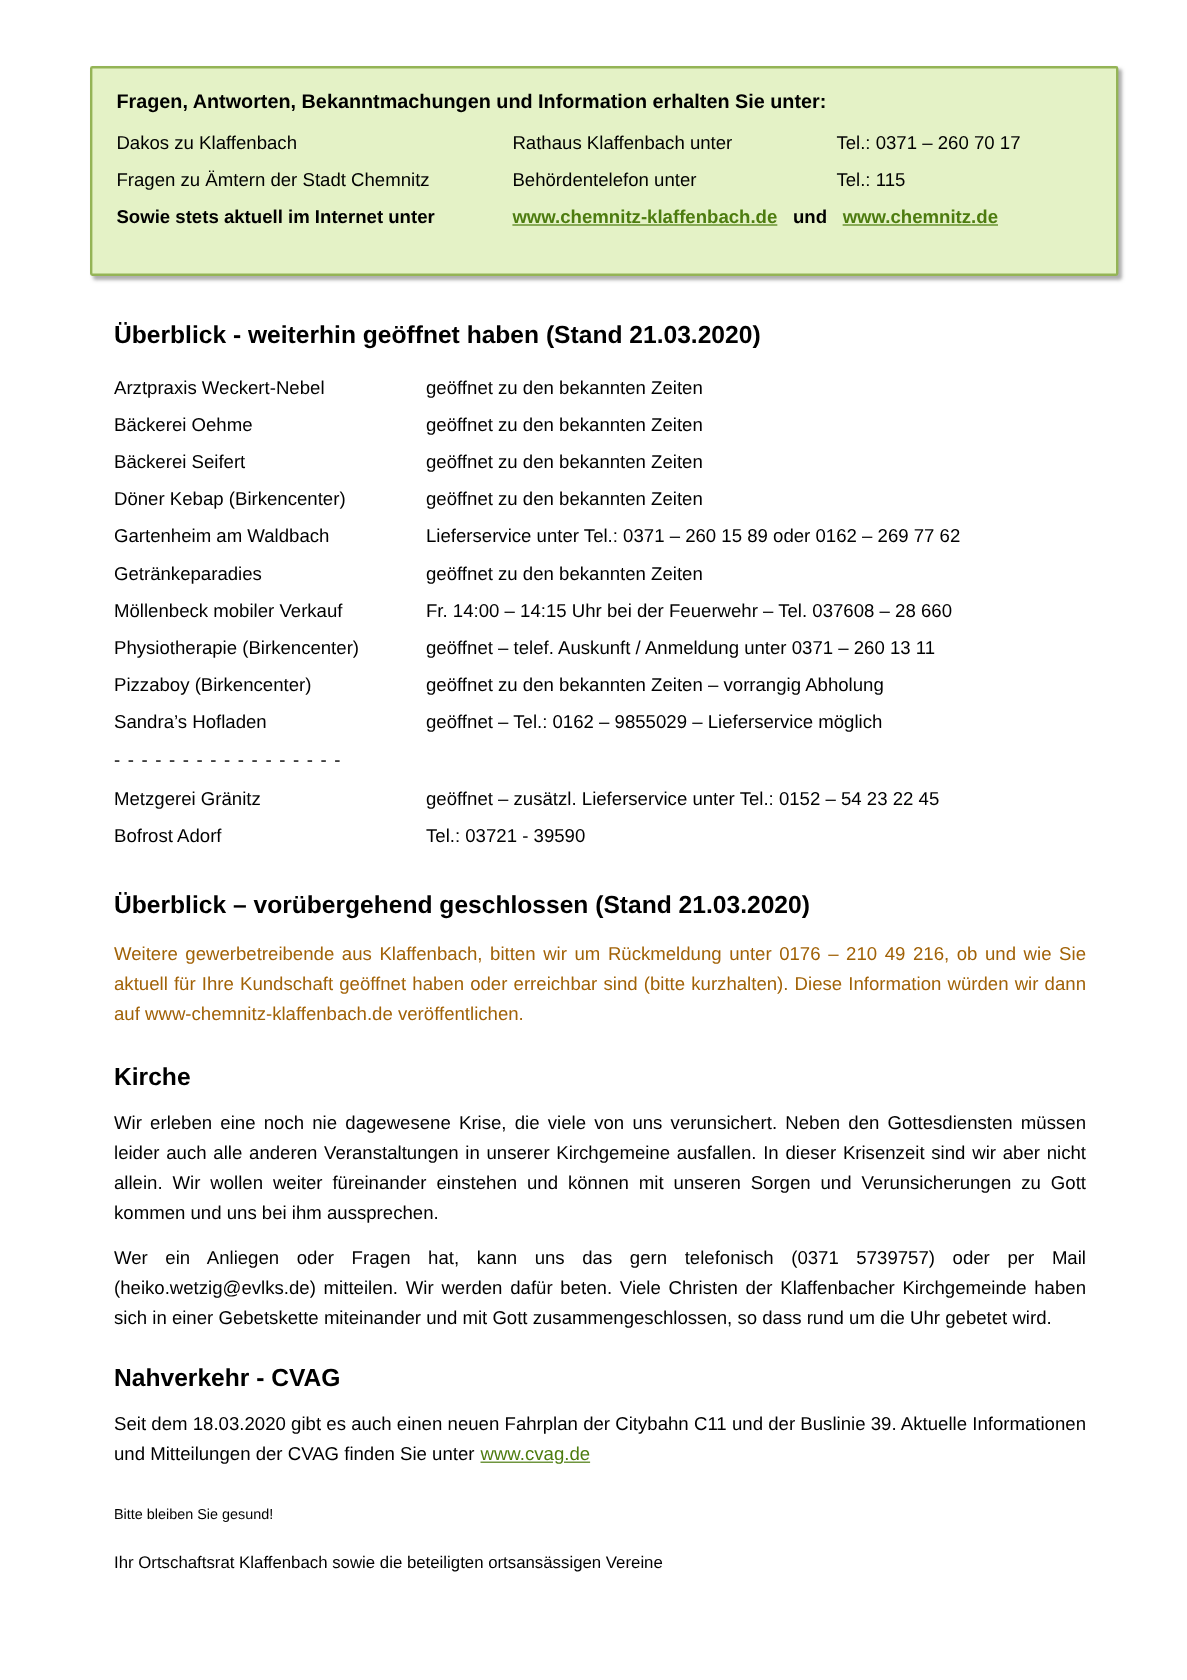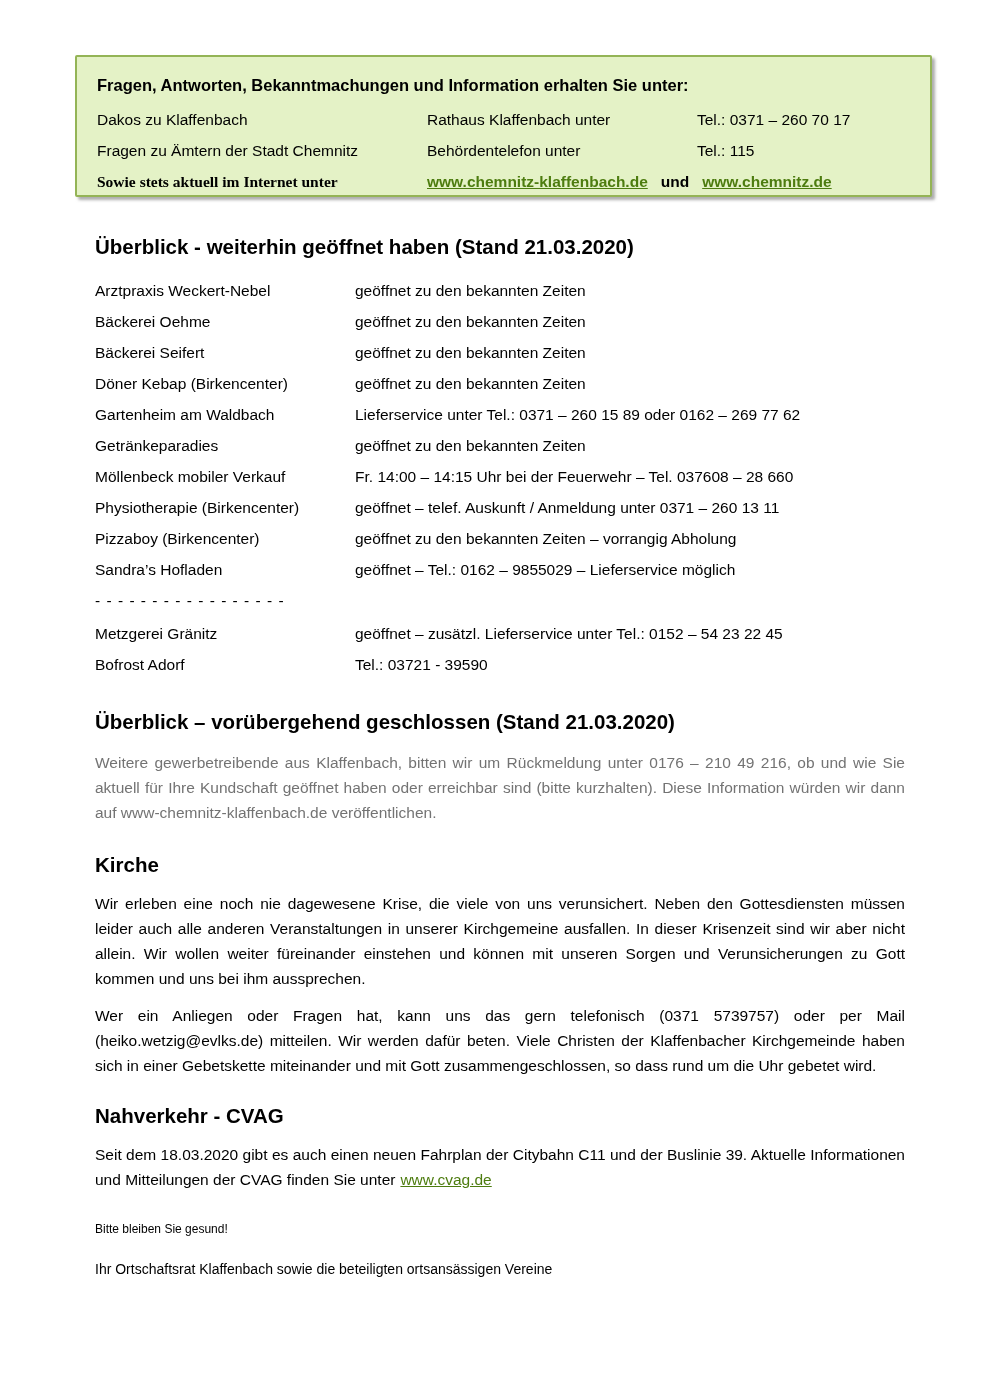--- a/index.html
+++ b/index.html
@@ -16,21 +16,21 @@
     position: relative;
   }
 
   
   .info-box {
     margin: 55px 57px 0 75px;
     background: #e4f2c6;
     border: 2px solid #94b456;
     border-radius: 2px;
     box-shadow: 3px 3px 3px rgba(130,130,130,0.65);
-    padding: 19px 20px 3px 20px;
+    padding: 19px 20px 36px 20px;
     box-sizing: border-box;
   }
   .info-box-title {
     font-weight: bold;
     font-size: 16.5px;
     margin-bottom: 15px;
   }
   .box-row {
     display: grid;
     grid-template-columns: 330px 270px 1fr;
@@ -38,21 +38,21 @@
     margin-bottom: 12px;
     line-height: 19px;
   }
   .box-internet {
     display: grid;
     grid-template-columns: 330px 1fr;
     font-size: 15.5px;
     line-height: 20px;
     margin-top: 2px;
   }
-  .box-internet .prefix { font-weight: bold; font-family: Liberation Serif, serif; }
+  .box-internet .prefix { font-weight: bold; }
   .box-internet .und { font-weight: bold; margin: 0 13px; }
 
   a.doc-link {
     color: #4d7c0f;
     text-decoration: underline;
     cursor: pointer;
   }
   a.doc-link.bold { font-weight: bold; }
 
   
@@ -83,21 +83,21 @@
     margin: 10px 0 14px 0;
     letter-spacing: 1px;
   }
   p.body-par {
     font-size: 15.5px;
     line-height: 25px;
     text-align: justify;
     margin: 0 0 10px 0;
   }
   p.blue-par {
-    color: #737373;
+    color: #a16207;
     margin-bottom: 0;
   }
   .footer-line1 {
     font-size: 12px;
     line-height: 19px;
     margin-top: 28px;
   }
   .footer-line2 {
     font-size: 14px;
     line-height: 19px;

